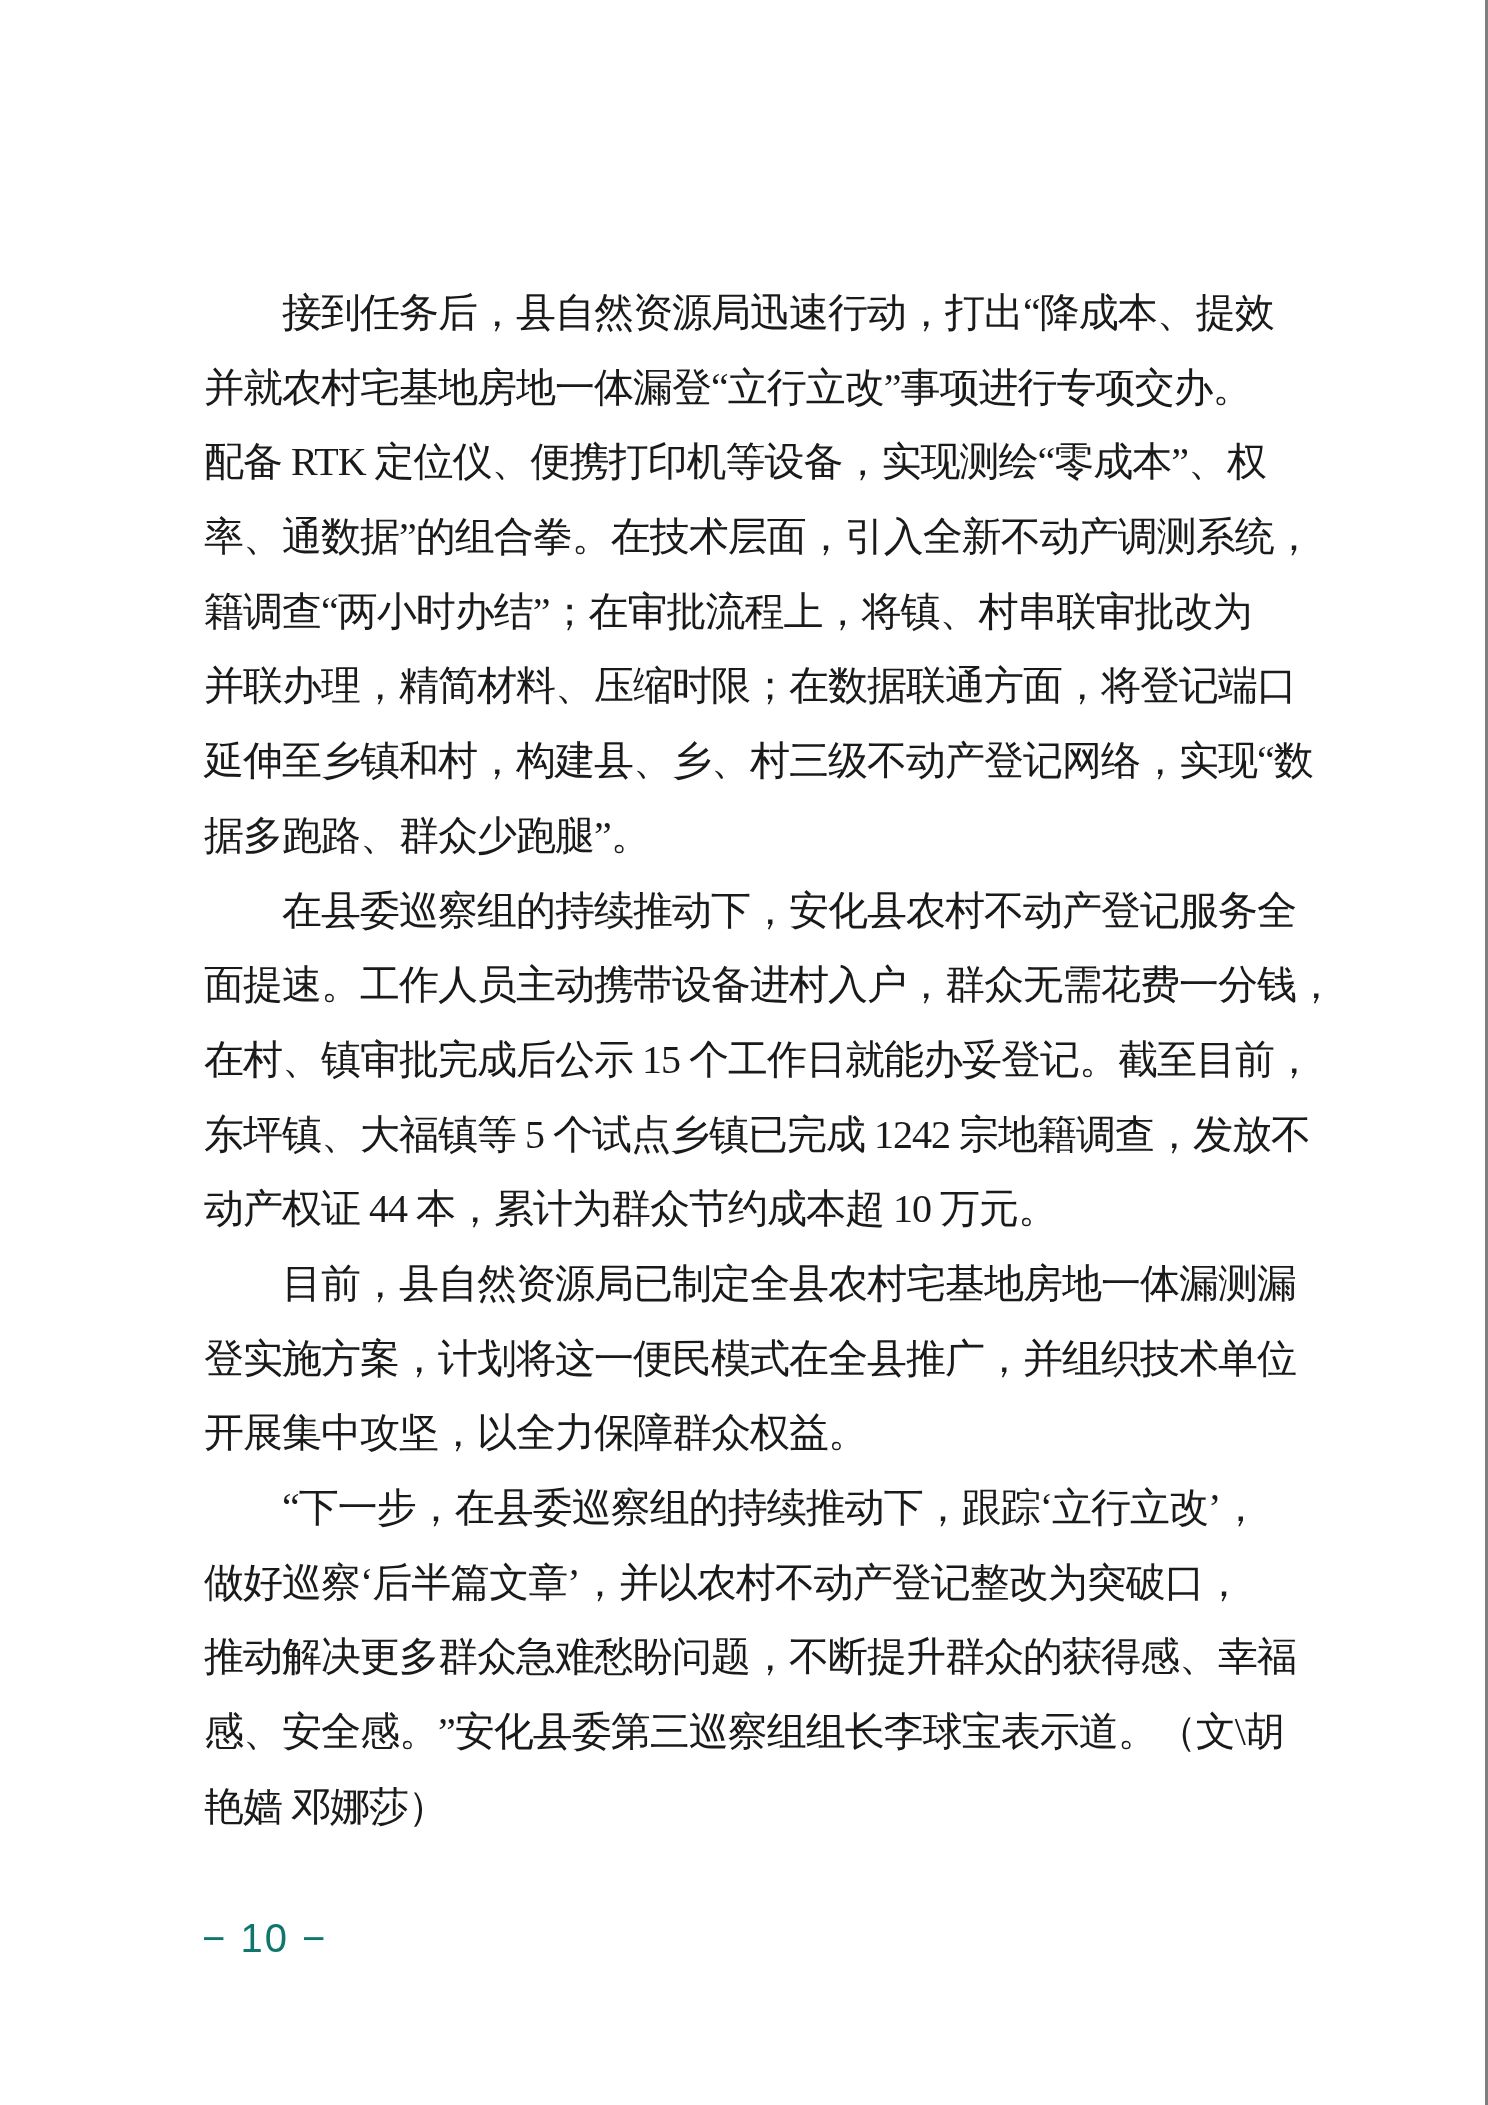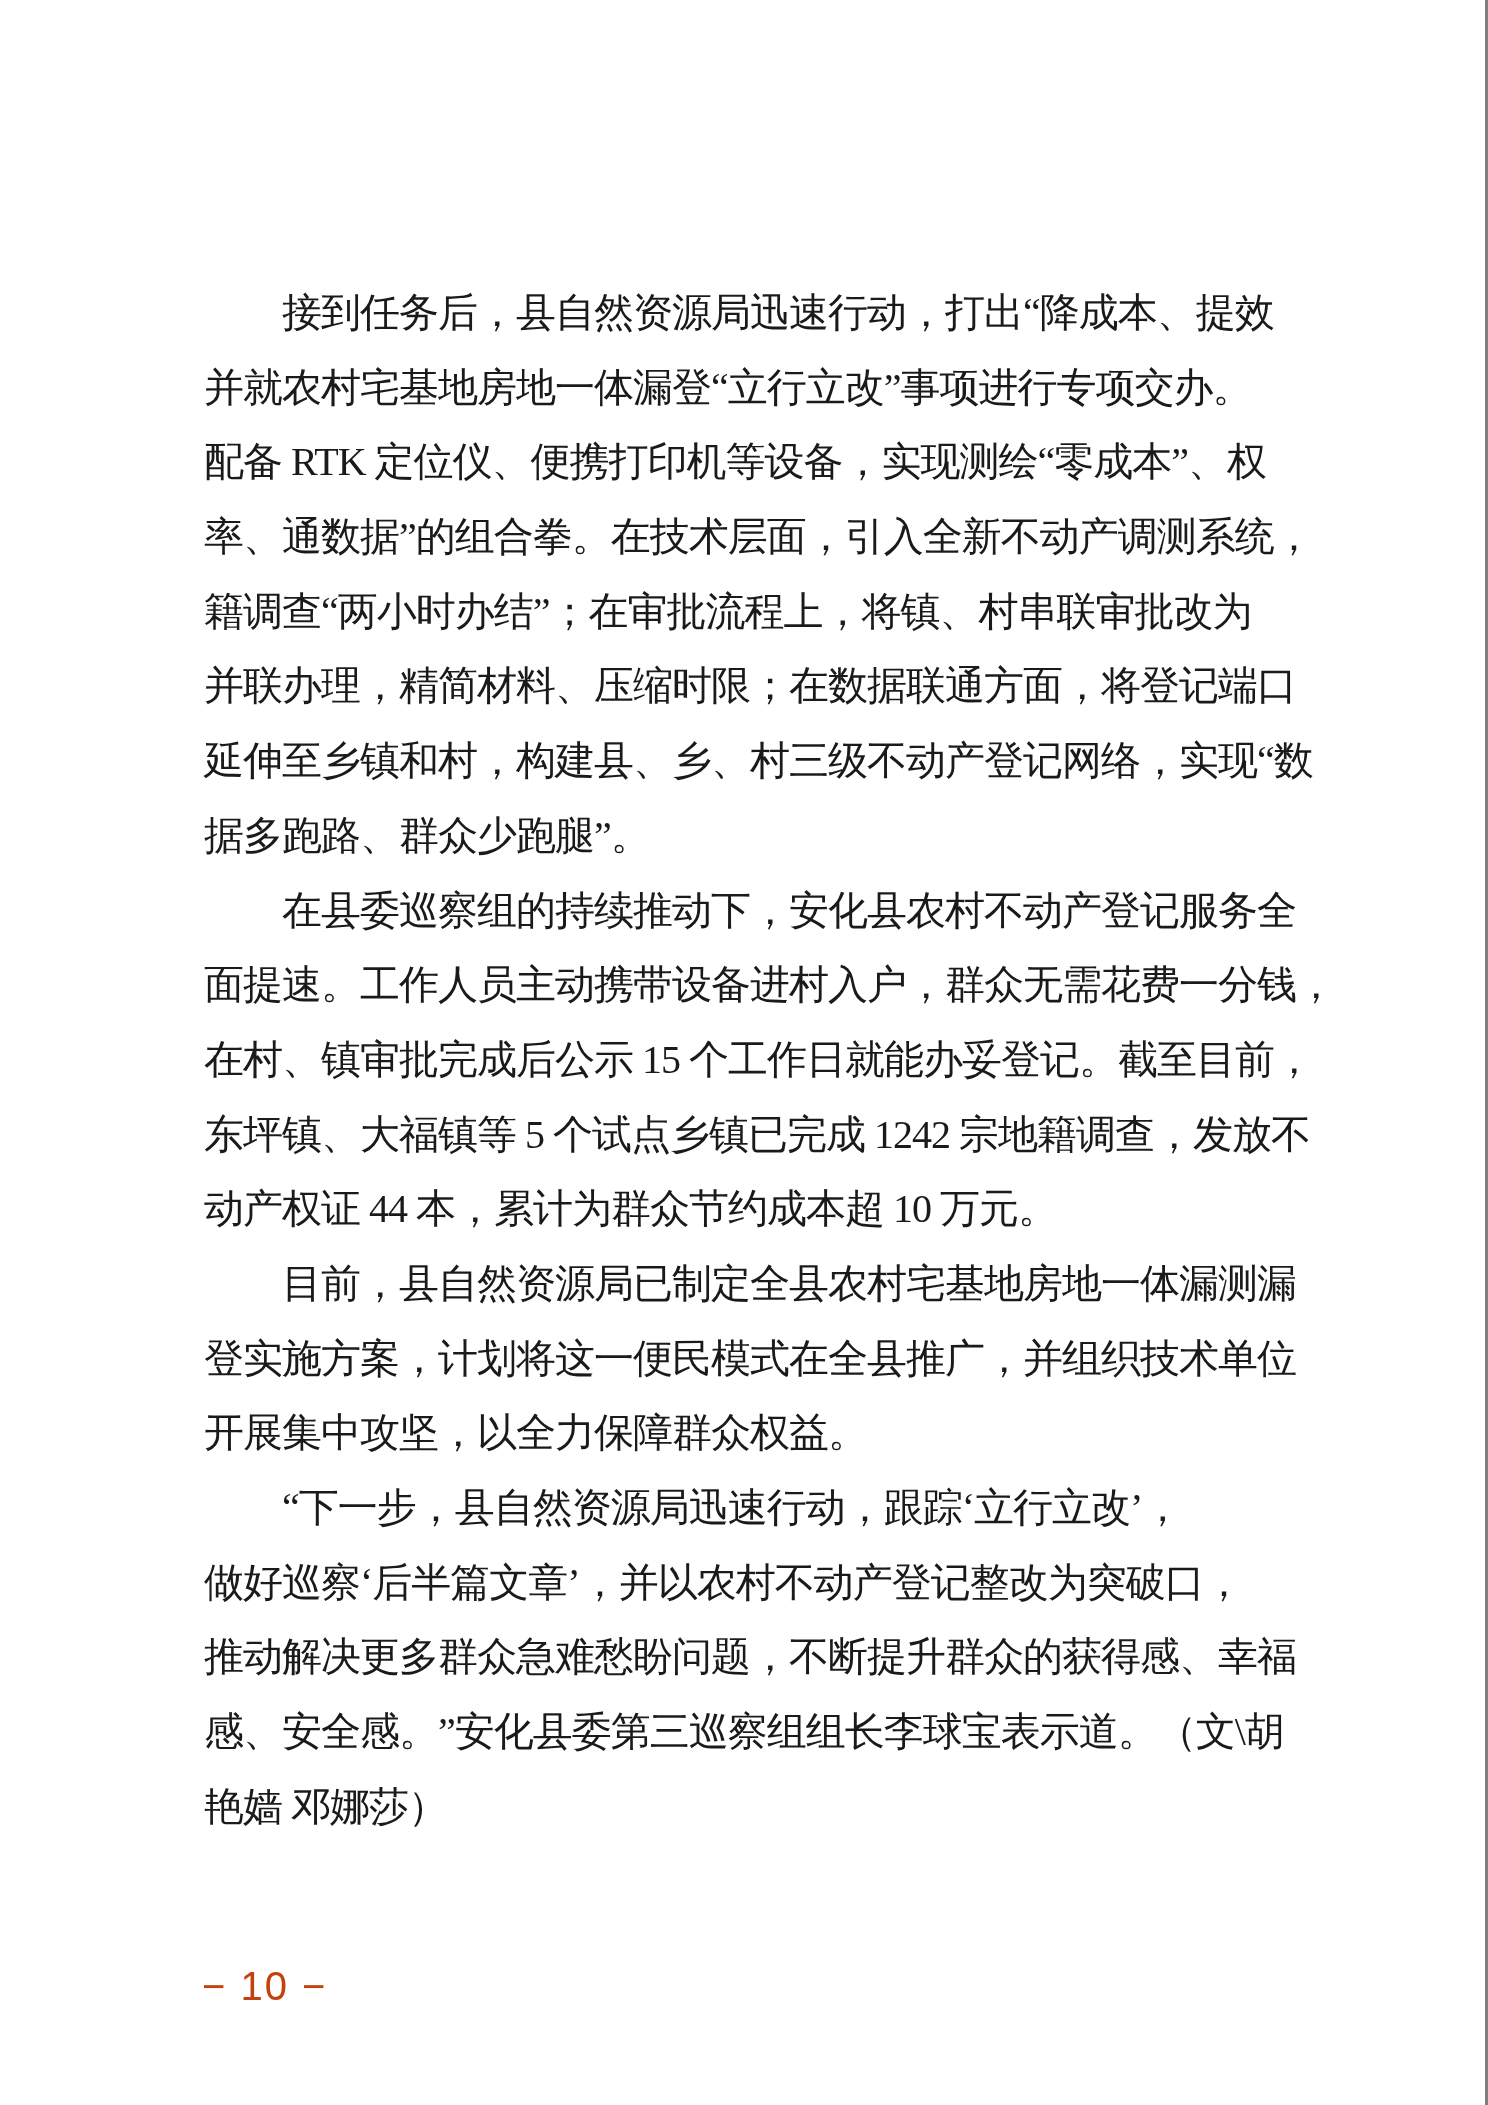--- a/index.html
+++ b/index.html
@@ -71,21 +71,21 @@
       <div class="line">延伸至乡镇和村，构建县、乡、村三级不动产登记网络，实现“数</div>
       <div class="line">据多跑路、群众少跑腿”。</div>
       <div class="line indent">在县委巡察组的持续推动下，安化县农村不动产登记服务全</div>
       <div class="line">面提速。工作人员主动携带设备进村入户，群众无需花费一分钱，</div>
       <div class="line">在村、镇审批完成后公示 15 个工作日就能办妥登记。截至目前，</div>
       <div class="line">东坪镇、大福镇等 5 个试点乡镇已完成 1242 宗地籍调查，发放不</div>
       <div class="line">动产权证 44 本，累计为群众节约成本超 10 万元。</div>
       <div class="line indent">目前，县自然资源局已制定全县农村宅基地房地一体漏测漏</div>
       <div class="line">登实施方案，计划将这一便民模式在全县推广，并组织技术单位</div>
       <div class="line">开展集中攻坚，以全力保障群众权益。</div>
-      <div class="line indent">“下一步，县自然资源局迅速行动，跟踪‘立行立改’，</div>
+      <div class="line indent">“下一步，在县委巡察组的持续推动下，跟踪‘立行立改’，</div>
       <div class="line">做好巡察‘后半篇文章’，并以农村不动产登记整改为突破口，</div>
       <div class="line">推动解决更多群众急难愁盼问题，不断提升群众的获得感、幸福</div>
       <div class="line">感、安全感。”安化县委第三巡察组组长李球宝表示道。（文\胡</div>
       <div class="line">艳嫱 邓娜莎）</div>
     </div>
-  <div class="page-footer" style="color: #c2410c; margin-top: 48px;">− 10 −</div>
+  <div class="page-footer" style="color: #0f766e;">− 10 −</div>
   <div class="scan-edge-line" style="background: rgb(127, 127, 127);"></div>
 </div>
 
 </body></html>

